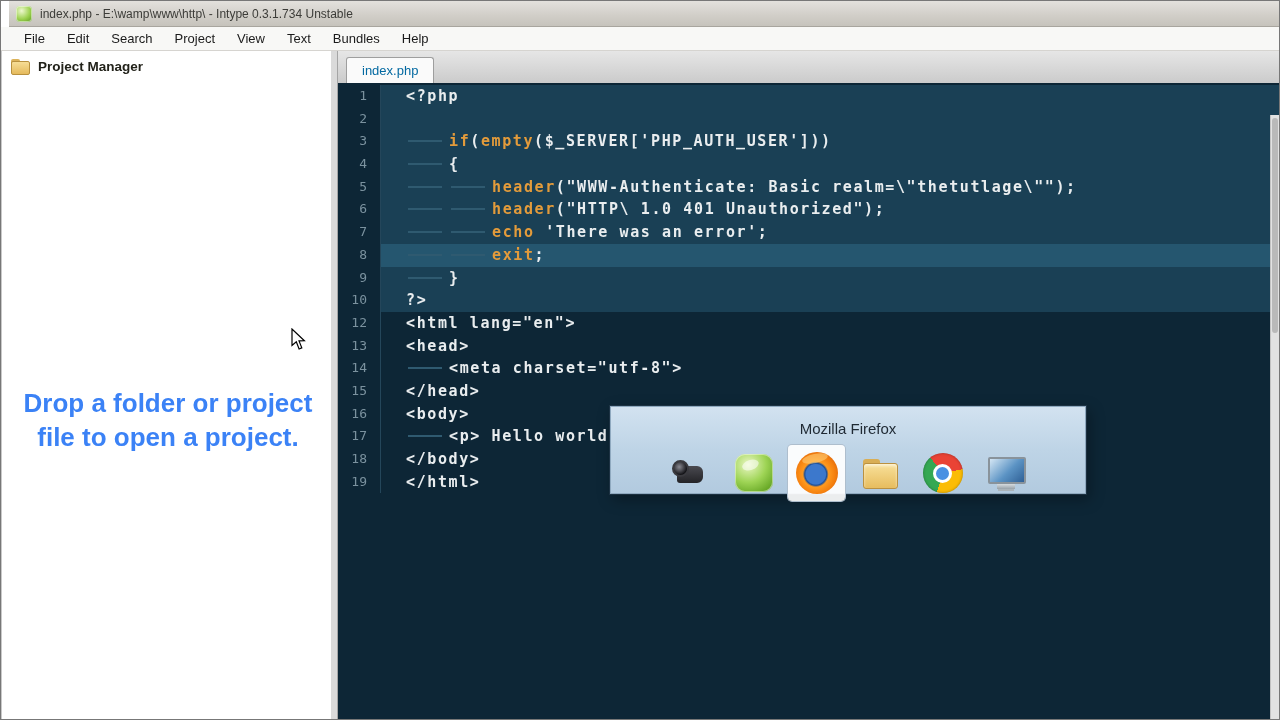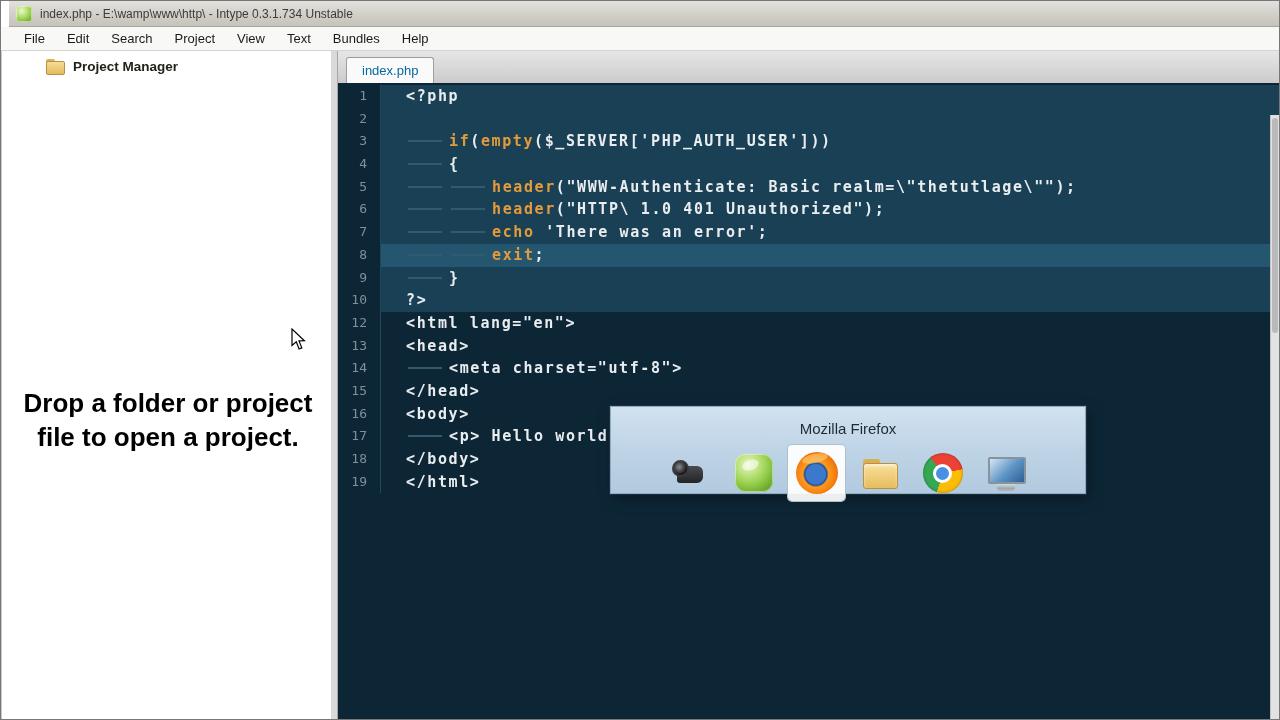--- a/index.html
+++ b/index.html
@@ -13,29 +13,29 @@
   .app-icon{width:16px;height:16px;margin:0 8px 0 7px;border-radius:4px;
     background:radial-gradient(circle at 35% 30%,#eef8cf,#9cd14f 55%,#5f9c20 95%);
     box-shadow:inset 0 0 0 1px rgba(255,255,255,.5);}
   .win-title{font-size:12px;color:#3c3c38;}
 
   .menubar{position:absolute;left:0;top:26px;width:100%;height:24px;background:#f8f8f6;
     border-bottom:1px solid #d6d4d0;display:flex;align-items:stretch;padding-left:12px;box-sizing:border-box;}
   .menu-item{display:flex;align-items:center;padding:0 11px;font-size:13px;color:#1b1b1b;cursor:default;}
 
   
-  .sidebar{position:absolute;left:0;top:50px;width:333px;bottom:0;background:#ffffff;box-sizing:border-box;border-left:1px solid #c9c9c9;padding-left:35px;}
+  .sidebar{position:absolute;left:0;top:50px;width:333px;bottom:0;background:#ffffff;box-sizing:border-box;border-left:1px solid #c9c9c9;}
   .pm-row{display:flex;align-items:center;height:30px;padding-left:9px;}
   .pm-folder{position:relative;width:19px;height:15px;margin-right:8px;}
   .pm-folder::before{content:'';position:absolute;left:0;top:0;width:9px;height:4px;background:#dcb35a;border-radius:2px 2px 0 0;}
   .pm-folder::after{content:'';position:absolute;left:0;top:2px;width:17px;height:12px;
     background:linear-gradient(180deg,#f6dd96,#e5ba5c);border:1px solid #b8913f;border-radius:2px;}
   .pm-label{font-size:13.5px;font-weight:bold;color:#22221a;}
   .drop-hint{position:absolute;left:18px;right:18px;top:336px;text-align:center;
-    font-size:26px;font-weight:bold;color:#000000;line-height:1.3;}
+    font-size:26px;font-weight:bold;color:#3b82f6;line-height:1.3;}
 
   .splitter{position:absolute;left:330px;top:50px;width:7px;bottom:0;background:#dadada;
     border-right:1px solid #a5a5a5;box-sizing:border-box;}
 
   
   .main{position:absolute;left:337px;top:50px;right:0;bottom:0;}
   .tabstrip{position:absolute;left:0;top:0;right:0;height:32px;
     background:linear-gradient(180deg,#e6e6e6,#cbcbcb);}
   .tab{display:inline-block;margin:6px 0 0 8px;padding:0 15px;height:26px;line-height:26px;
     background:#fafafa;border:1px solid #9e9e9e;border-bottom:none;border-radius:3px 3px 0 0;

